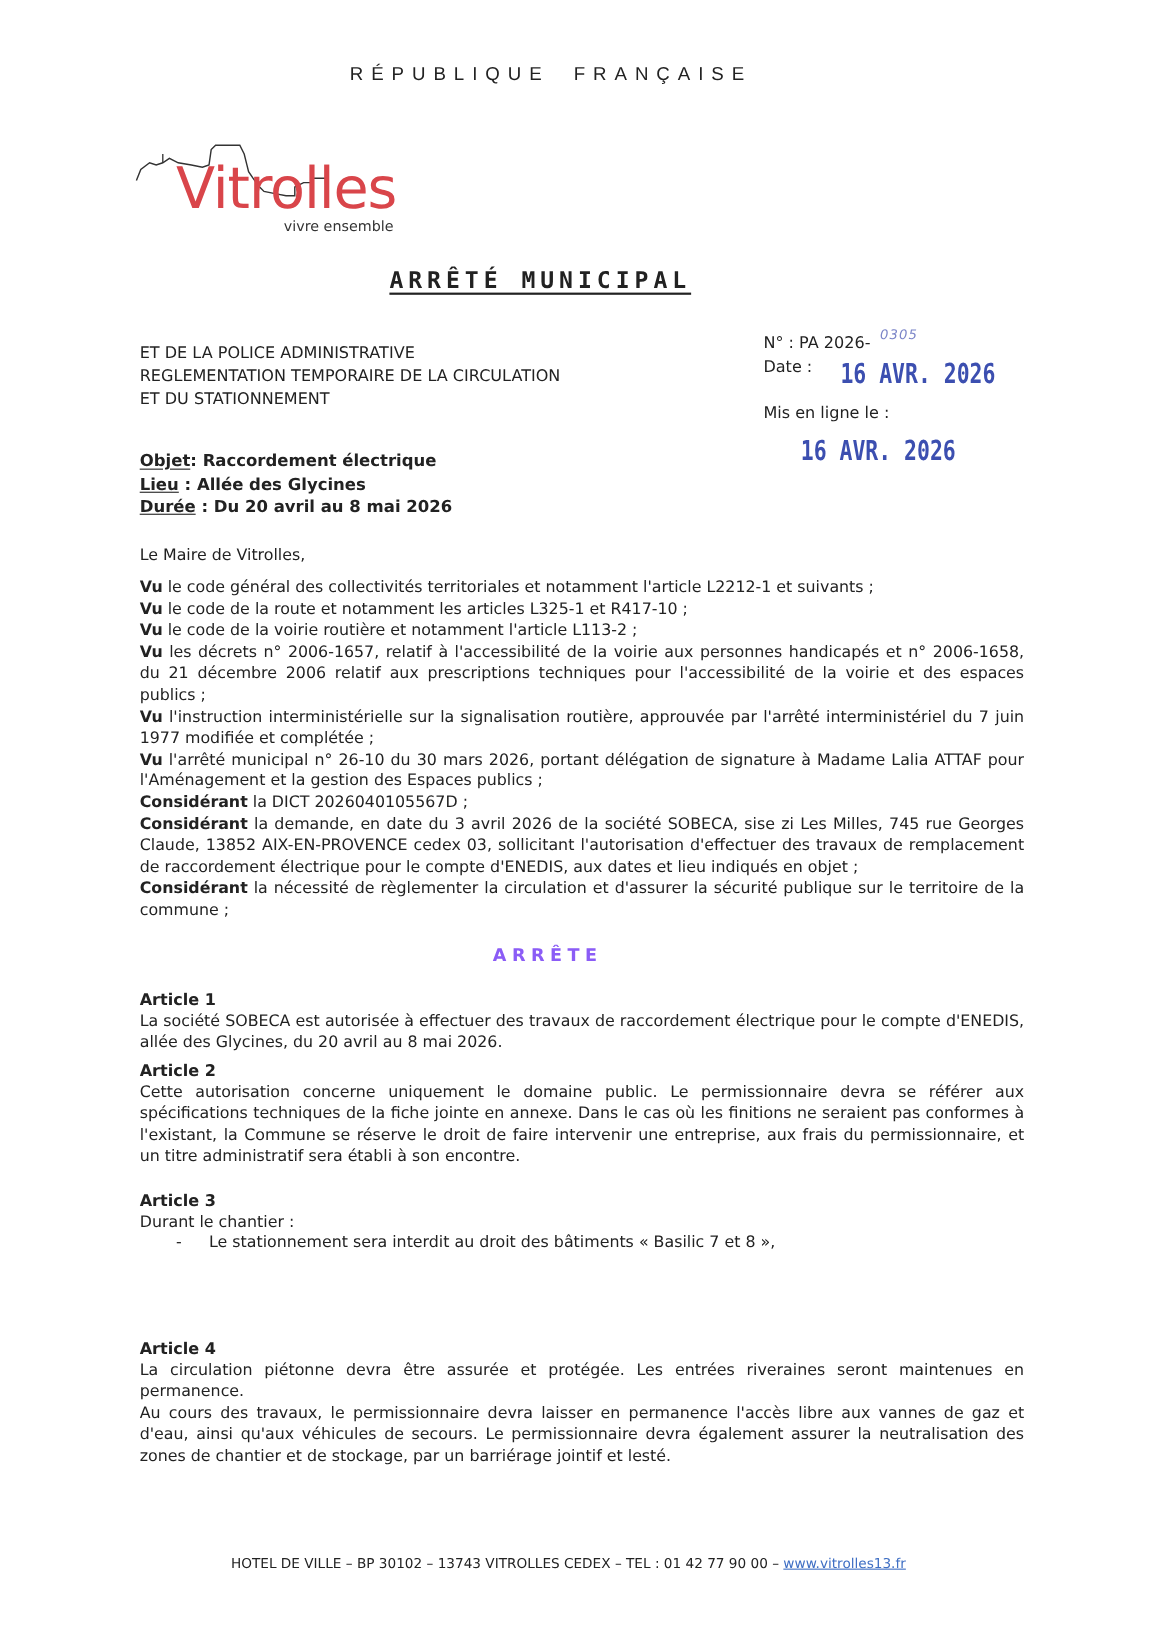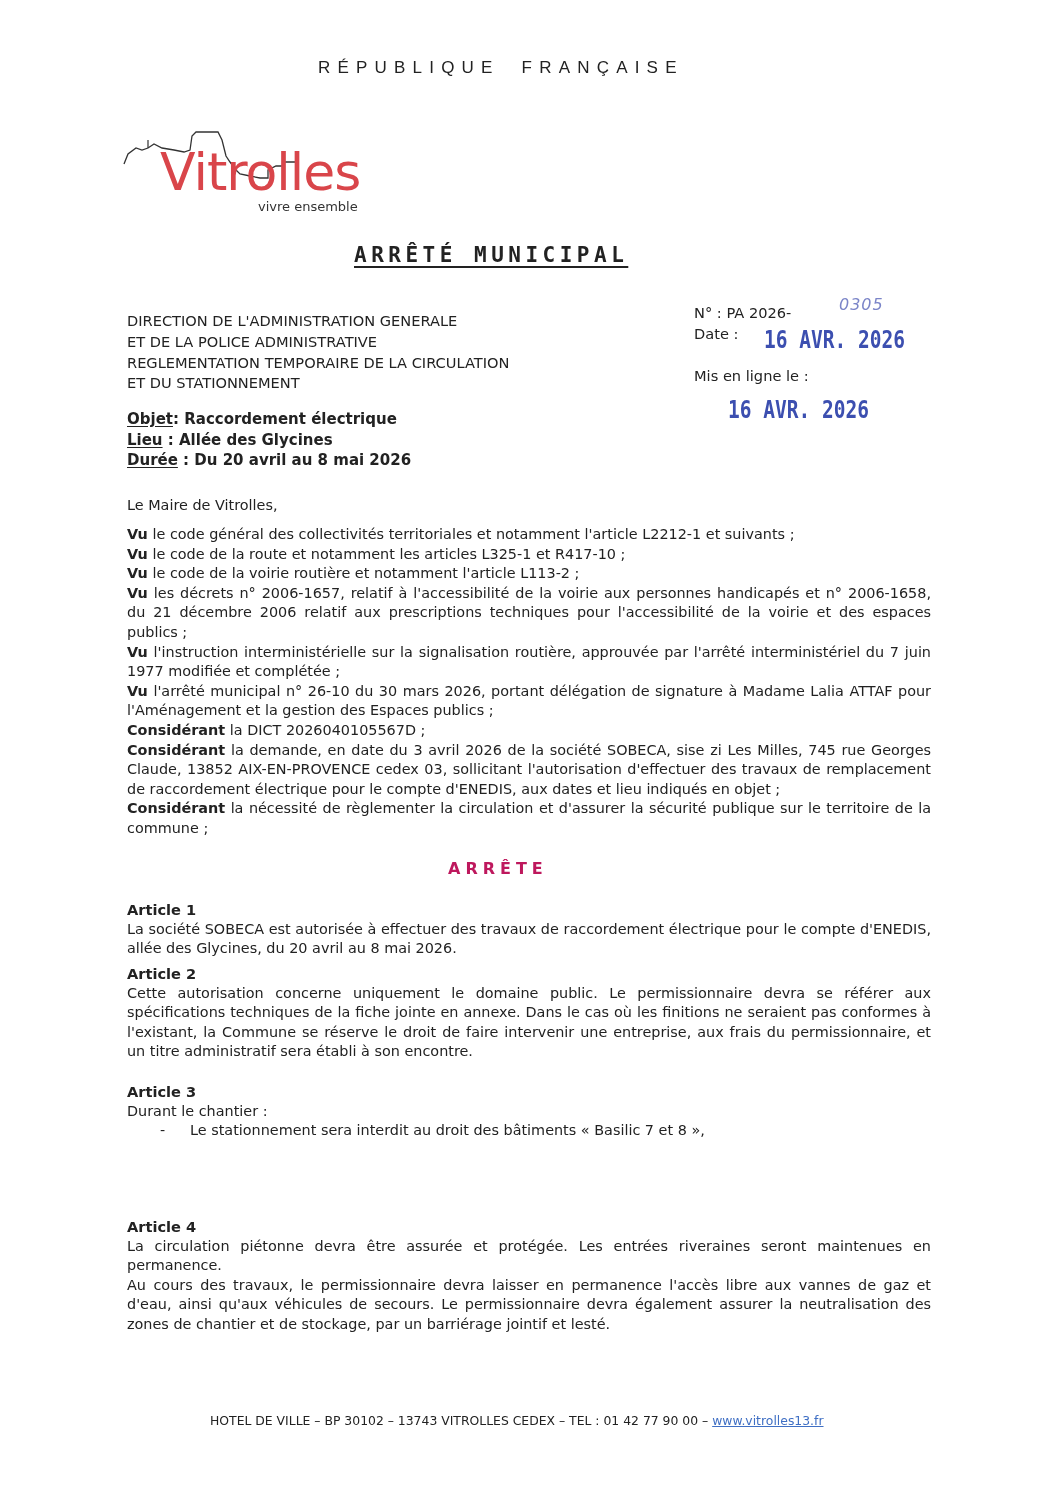--- a/index.html
+++ b/index.html
@@ -19,33 +19,33 @@
               font-size: 13px; color: #333; }
 
   .title { left: 354px; top: 243px; font-family: "DejaVu Sans Mono", monospace; font-weight: bold;
            font-size: 21px; letter-spacing: 4.5px; color: #222; text-decoration: underline;
            text-underline-offset: 4px; text-decoration-thickness: 2px; }
 
   .direction { left: 127px; top: 311px; font-size: 14.6px; line-height: 20.8px; color: #222; }
 
   .meta { left: 694px; top: 303px; font-size: 14.6px; color: #222; }
   .meta .row { position: absolute; white-space: nowrap; }
-  .handwritten { font-family: "DejaVu Sans", sans-serif; color: #7b85c8; font-size: 16px;
-                 font-style: italic; letter-spacing: 1px; margin-left: 39px; }
+  .handwritten { font-family: "DejaVu Sans", sans-serif; color: #7b85c8; font-size: 12px;
+                 font-style: italic; letter-spacing: 1px; }
   .stamp { font-family: "DejaVu Sans Mono", monospace; font-weight: bold; color: #3c4fb0;
            font-size: 25px; letter-spacing: 0px; transform: scaleX(0.78); transform-origin: left; display: inline-block; }
 
   .objet { left: 127px; top: 409px; font-size: 15px; line-height: 20.5px; font-weight: bold; color: #222; }
   .objet u { text-underline-offset: 2px; }
 
   .body-text { left: 127px; width: 804px; font-size: 14.4px; line-height: 19.6px; color: #222; text-align: justify; }
   .body-text b { font-weight: bold; }
   .p { margin: 0; }
 
-  .arrete { left: 448px; top: 859px; font-weight: bold; font-size: 16px; letter-spacing: 5px; color: #be185d; }
+  .arrete { left: 448px; top: 859px; font-weight: bold; font-size: 16px; letter-spacing: 5px; color: #8b5cf6; }
 
   .art-title { font-weight: bold; font-size: 14.6px; margin: 0; }
   ul.dash { list-style: none; margin: 0; padding: 0 0 0 33px; }
   ul.dash li { position: relative; padding-left: 30px; }
   ul.dash li::before { content: "-"; position: absolute; left: 0; }
 
   .footer { left: 210px; top: 1413px; font-size: 12.4px; color: #222; white-space: nowrap; }
   .footer a { color: #3f6fc4; text-decoration: underline; }
 </style>
 </head>
@@ -60,21 +60,20 @@
     <polyline fill="none" stroke="#333" stroke-width="1.3" points="6,38 10,28 18,22 24,24 30,22 36,18 44,22 56,24 66,26 72,24 74,10 78,6 100,6 104,14 106,22 108,30 112,36 118,44 122,48 132,50 142,52 150,52 150,44 158,40 166,40 166,36 178,36 178,42"></polyline>
     <line x1="30" y1="22" x2="30" y2="14" stroke="#333" stroke-width="1.2"></line>
   </svg>
   <div class="logo-word">Vitrolles</div>
   <div class="logo-tag">vivre ensemble</div>
 </div>
 
 <div class="abs title">ARRÊTÉ MUNICIPAL</div>
 
 <div class="abs direction">
-  <div>DIRECTION DE L'ADMINISTRATION GENERALE</div>
   <div>ET DE LA POLICE ADMINISTRATIVE</div>
   <div>REGLEMENTATION TEMPORAIRE DE LA CIRCULATION</div>
   <div>ET DU STATIONNEMENT</div>
 </div>
 
 <div class="abs meta">
   <div class="row" style="left:0; top:0;">
     <span>N° : PA 2026-</span>
     <span class="handwritten" style="position:relative; top:-8px; left:4px;">0305</span>
   </div>

